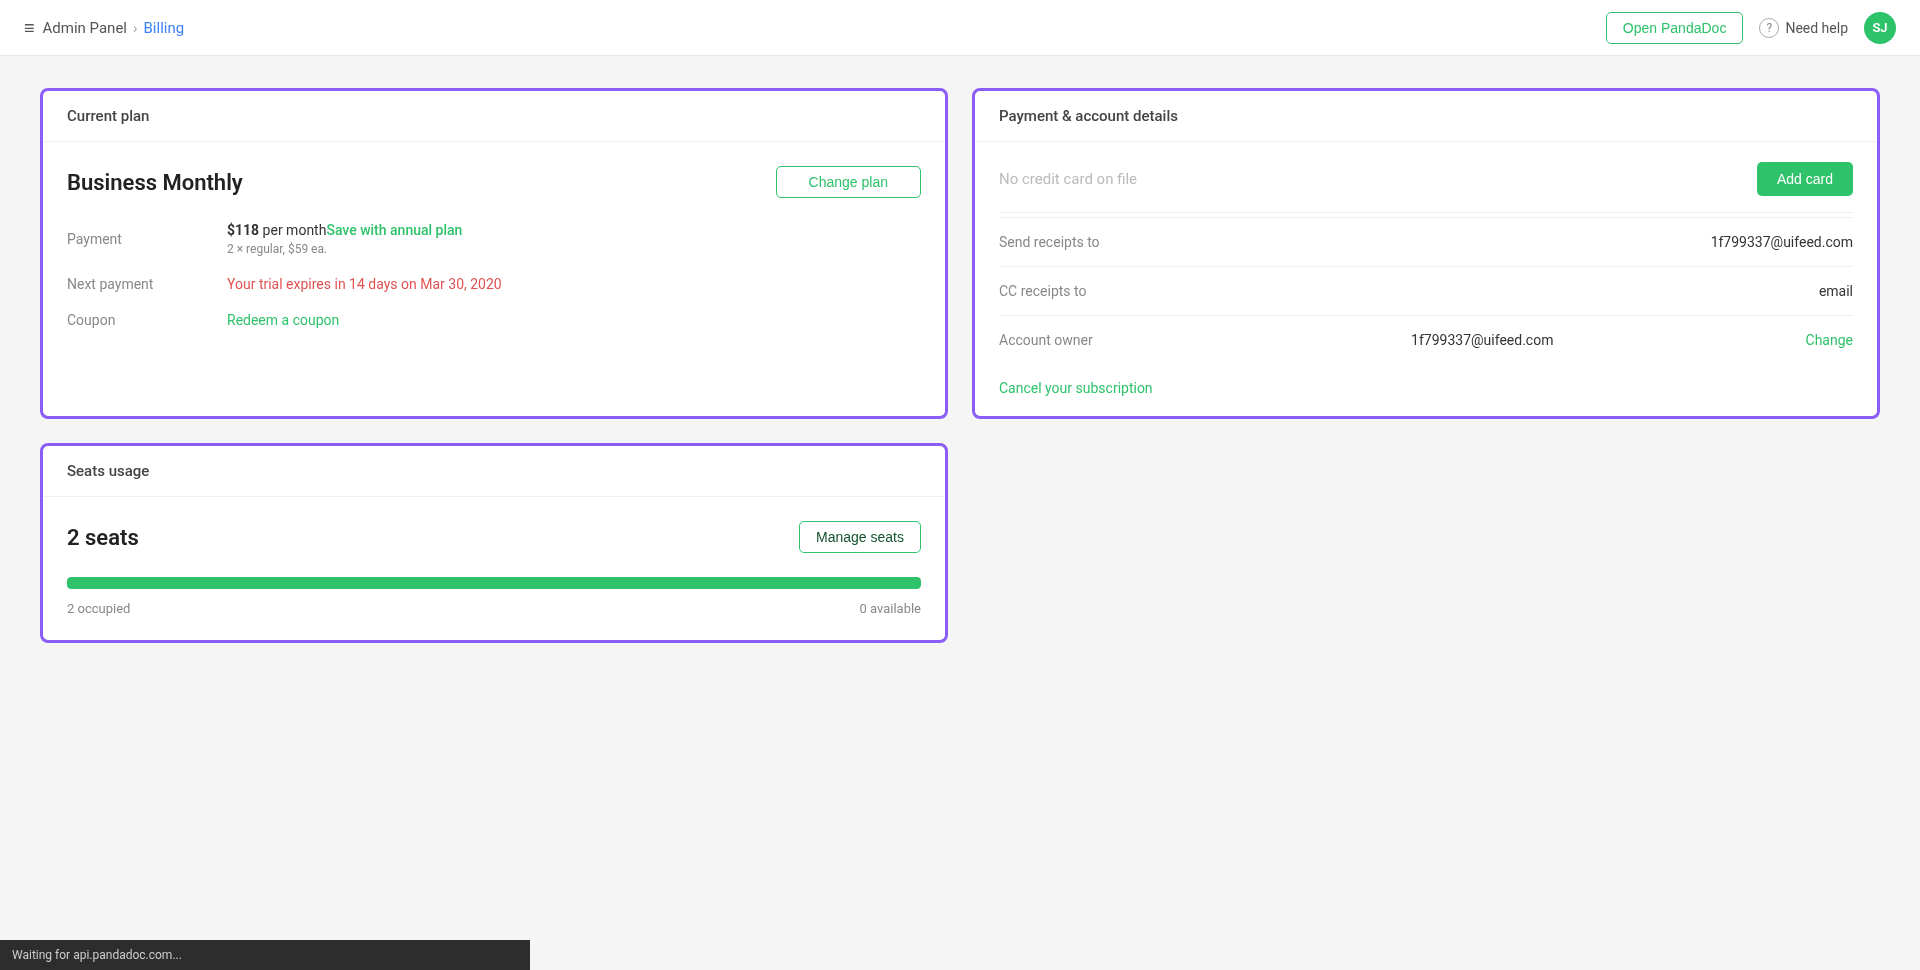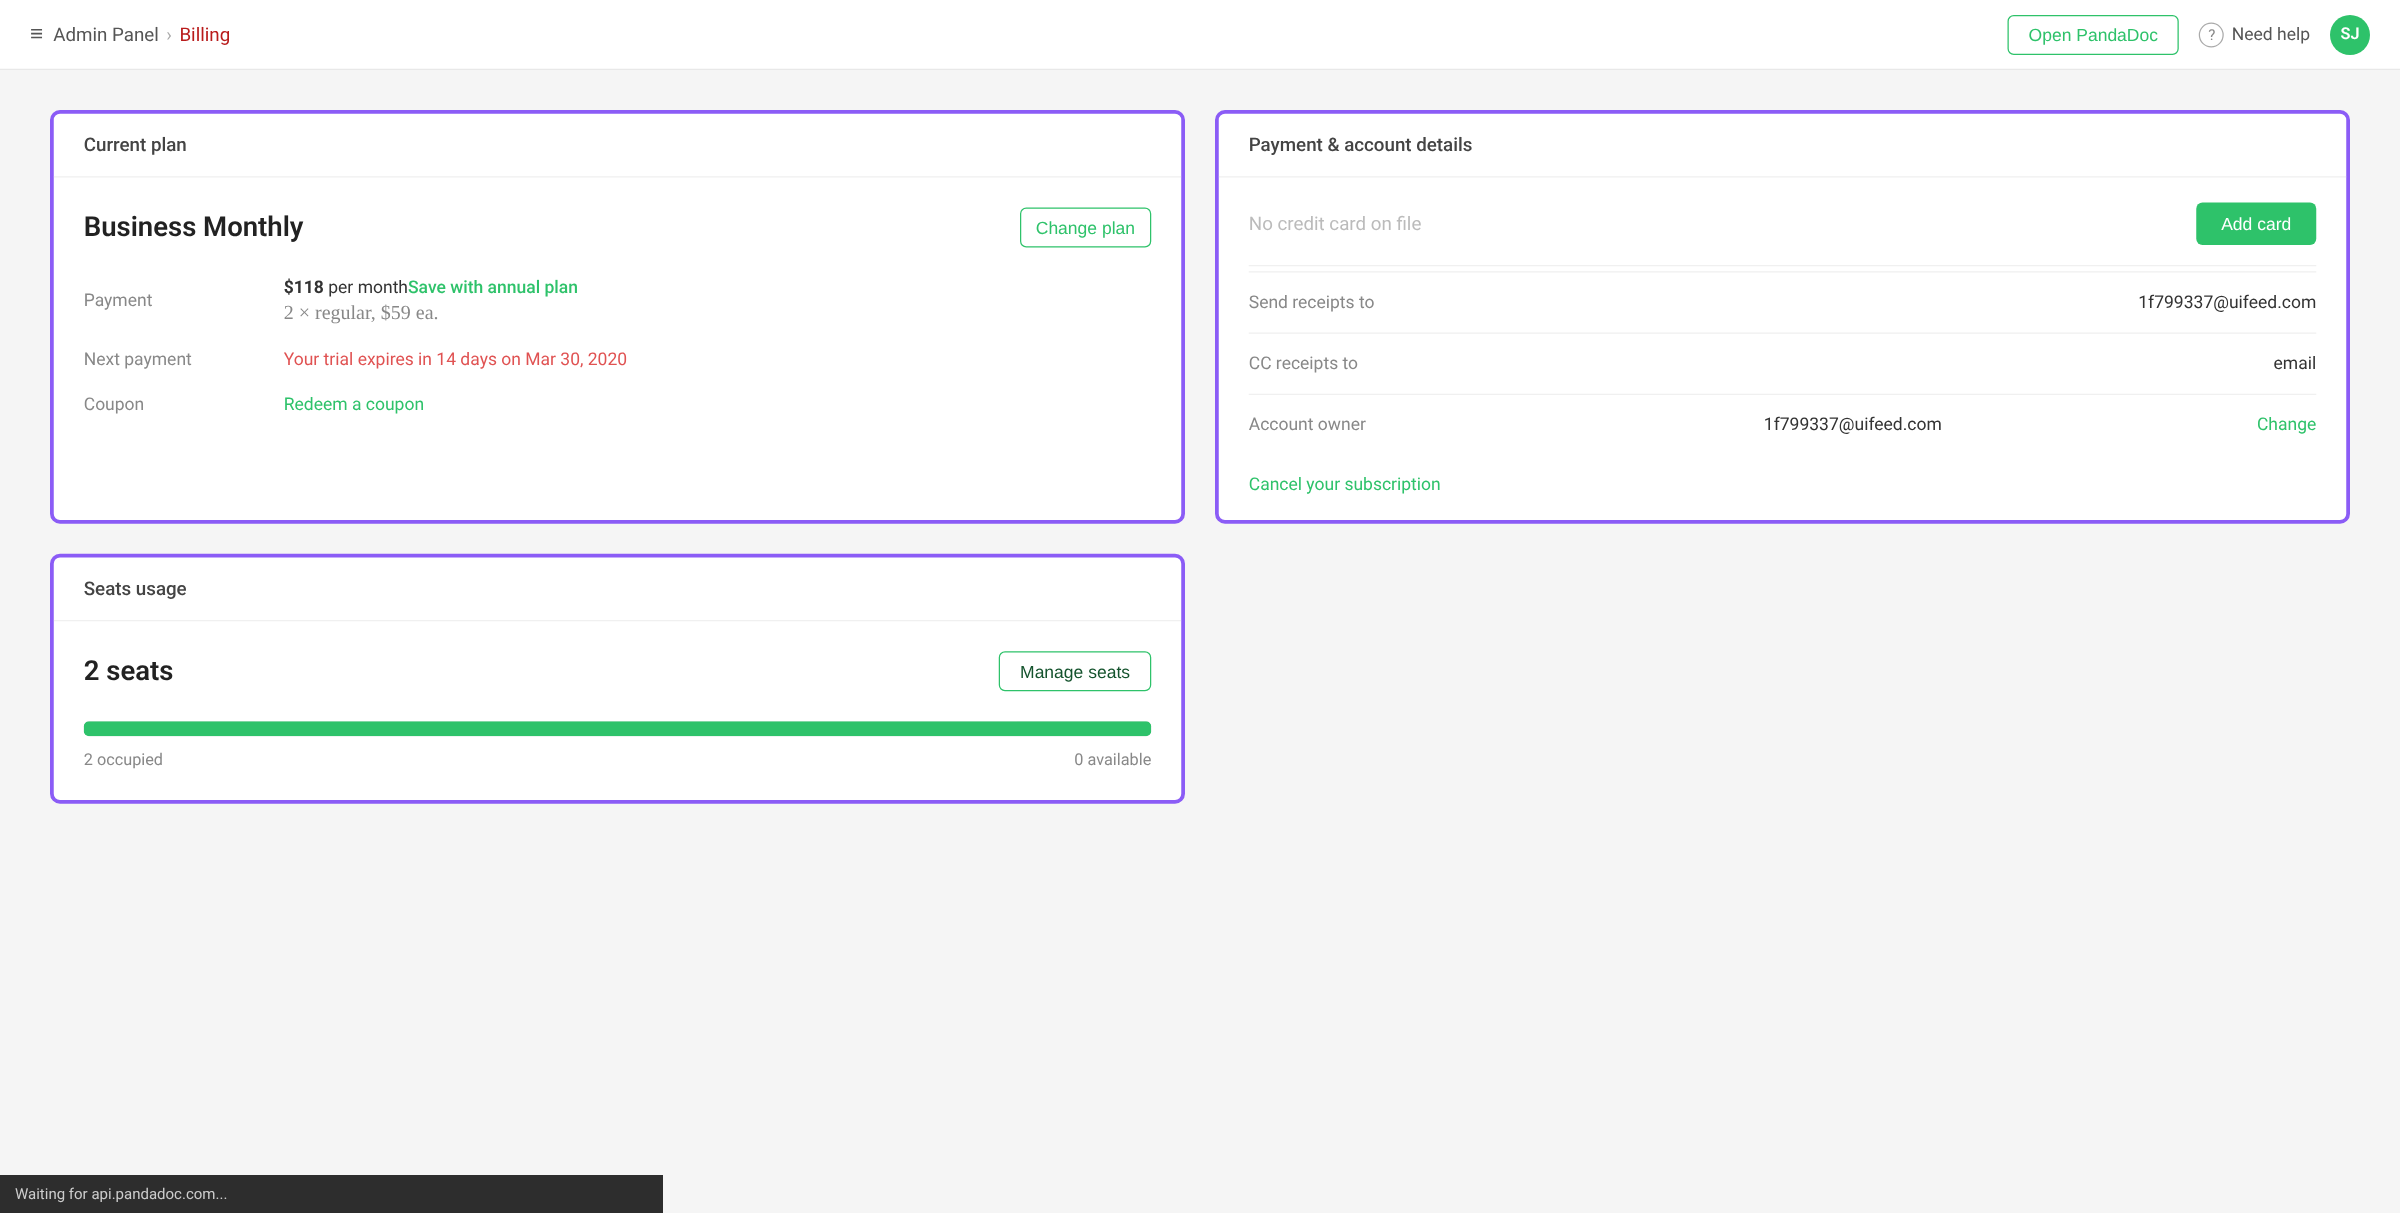--- a/index.html
+++ b/index.html
@@ -33,21 +33,21 @@
       display: flex;
       align-items: center;
       gap: 6px;
       font-size: 15px;
       color: #555;
     }
     .breadcrumb-separator {
       color: #aaa;
     }
     .breadcrumb-current {
-      color: #b91c1c;
+      color: #3b82f6;
     }
     .header-right {
       display: flex;
       align-items: center;
       gap: 16px;
     }
     .open-pandadoc-btn {
       border: 1.5px solid #2ec26a;
       color: #2ec26a;
       background: #fff;
@@ -119,21 +119,21 @@
       color: #222;
       margin-bottom: 24px;
       display: flex;
       align-items: center;
       justify-content: space-between;
     }
     .change-plan-btn {
       border: 1.5px solid #2ec26a;
       color: #2ec26a;
       background: #fff;
-      padding: 7px 12px;
+      padding: 7px 32px;
       border-radius: 5px;
       font-size: 14px;
       font-weight: 500;
       cursor: pointer;
       text-align: right;
     }
     .plan-details {
       display: flex;
       flex-direction: column;
       gap: 20px;
@@ -167,22 +167,21 @@
       flex-direction: column;
       gap: 4px;
     }
     .payment-top {
       display: flex;
       align-items: center;
       width: 100%;
     }
     .payment-sub {
       color: #888;
-      font-size: 16px;
-      font-family: Liberation Serif, serif;
+      font-size: 12px;
     }
     .trial-expires {
       color: #e05252;
       font-size: 14px;
     }
     .redeem-coupon {
       color: #2ec26a;
       font-size: 14px;
       cursor: pointer;
       text-decoration: none;

